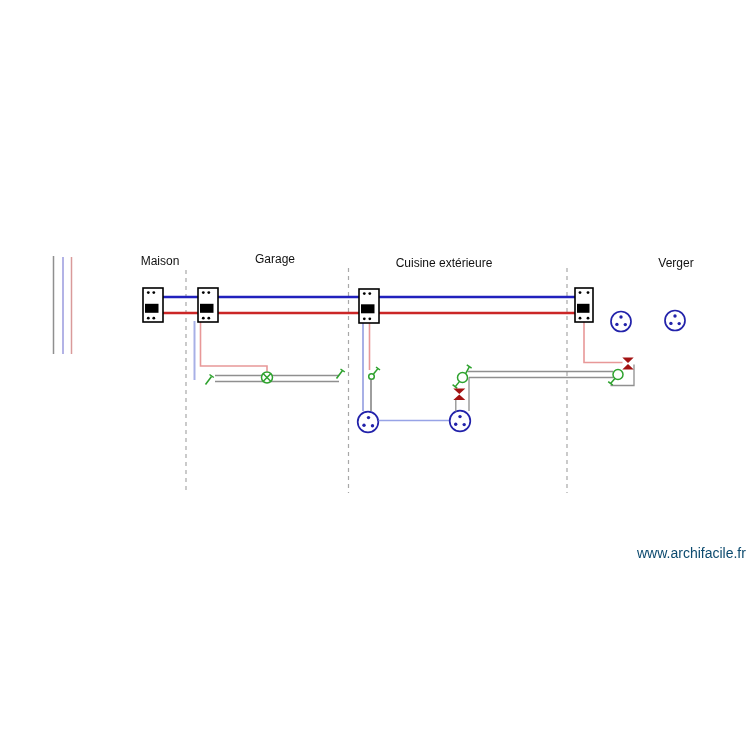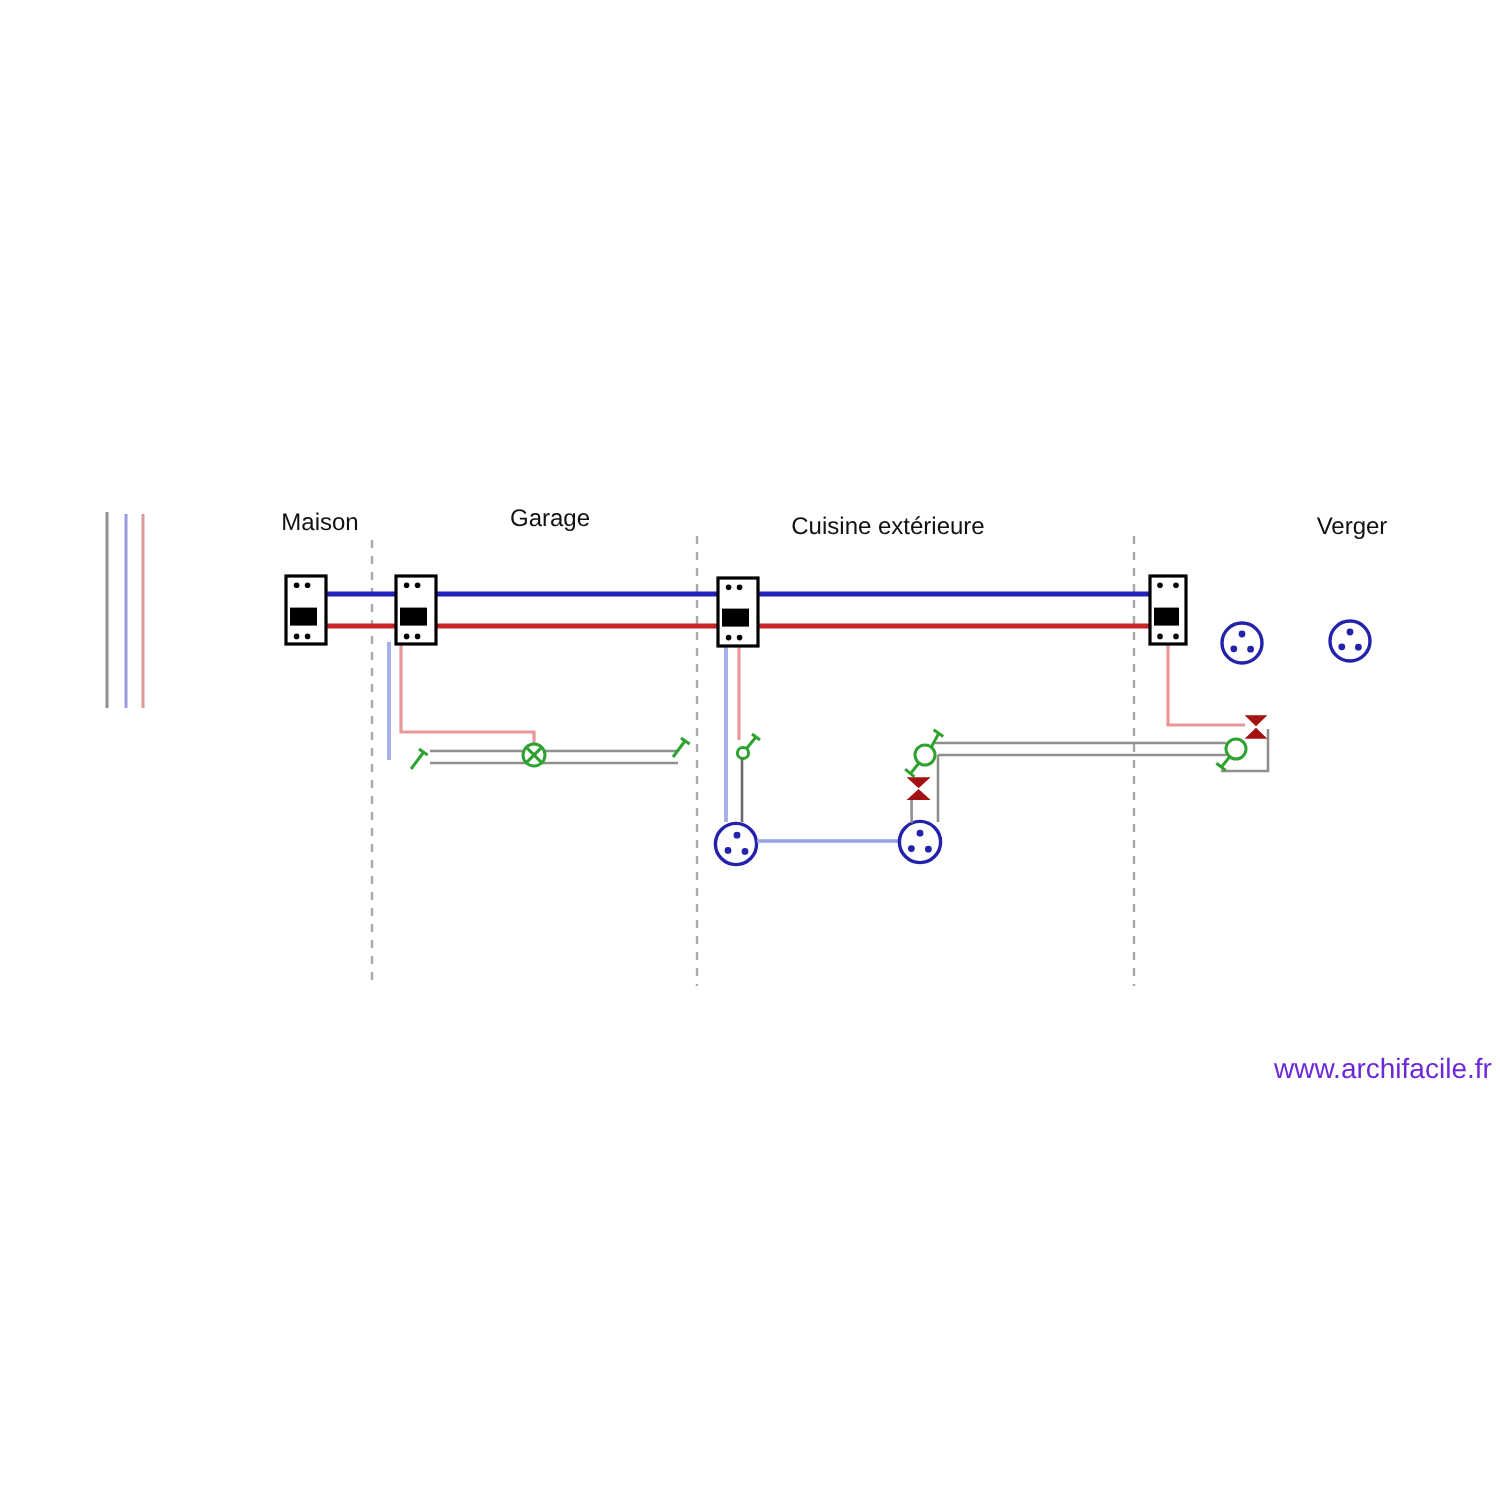--- a/index.html
+++ b/index.html
@@ -1,20 +1,20 @@
 <!DOCTYPE html>
 <html style="--neutral_wire: #2121bd; --phase_wire: #cb2626; --light_blue_wire: #a8b0e6; --pink_wire: #e89898; --conduit_wire: #8f8f8f; --socket_link_wire: #97a3e6; --switch_symbol: #2ea22e; --wall_light_symbol: #a31212; --socket_symbol: #2222aa; --divider: #a8a8a8; --legend_blue: #9a9ade; --legend_pink: #d99a9a;"><head>
 <meta charset="utf-8">
 <style>
   html,body{margin:0;padding:0;background:#fff;}
   .canvas{position:relative;width:750px;height:750px;background:#fff;overflow:hidden;
           font-family:"Liberation Sans",sans-serif;}
   .zone-label{position:absolute;transform:translateX(-50%);font-size:12px;color:#111;
               white-space:nowrap;}
-  .watermark{position:absolute;font-size:14px;color:#6d28d9;white-space:nowrap;}
+  .watermark{position:absolute;font-size:14px;color:#0c4a6e;white-space:nowrap;margin-top:19px;}
   svg{position:absolute;left:0;top:0;}
   
   .leg-g{stroke:#8f8f8f;stroke-width:1.5;}
   .leg-b{stroke:var(--legend_blue);stroke-width:1.5;}
   .leg-r{stroke:var(--legend_pink);stroke-width:1.5;}
   .divider{stroke:var(--divider);stroke-width:1.2;stroke-dasharray:4 4;fill:none;}
   .busN{stroke:var(--neutral_wire);stroke-width:2.6;fill:none;}
   .busP{stroke:var(--phase_wire);stroke-width:2.6;fill:none;}
   .wlb{stroke:var(--light_blue_wire);stroke-width:2;fill:none;}
   .wpk{stroke:var(--pink_wire);stroke-width:1.6;fill:none;}

